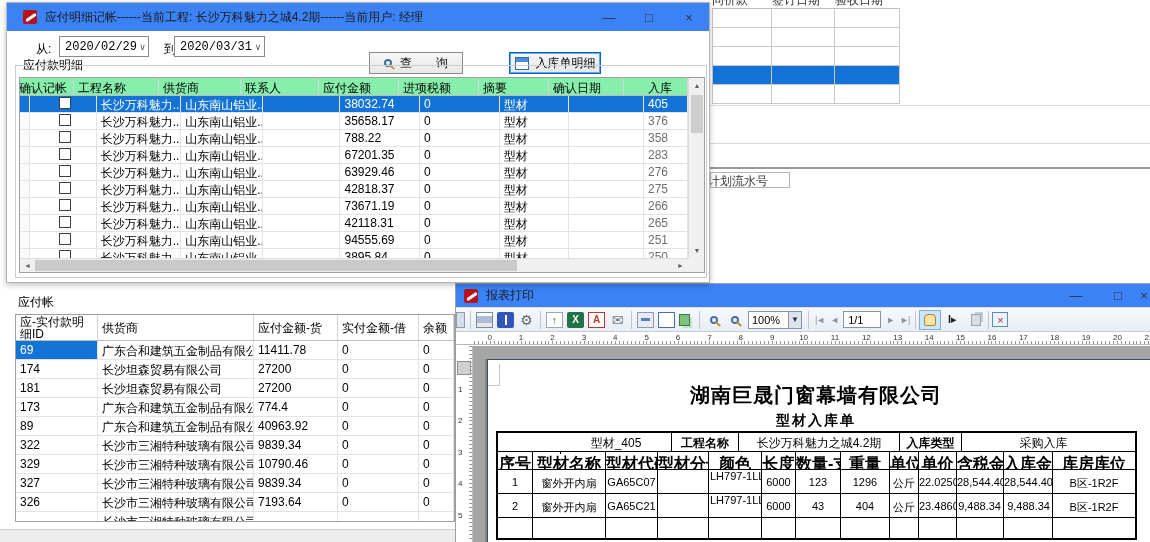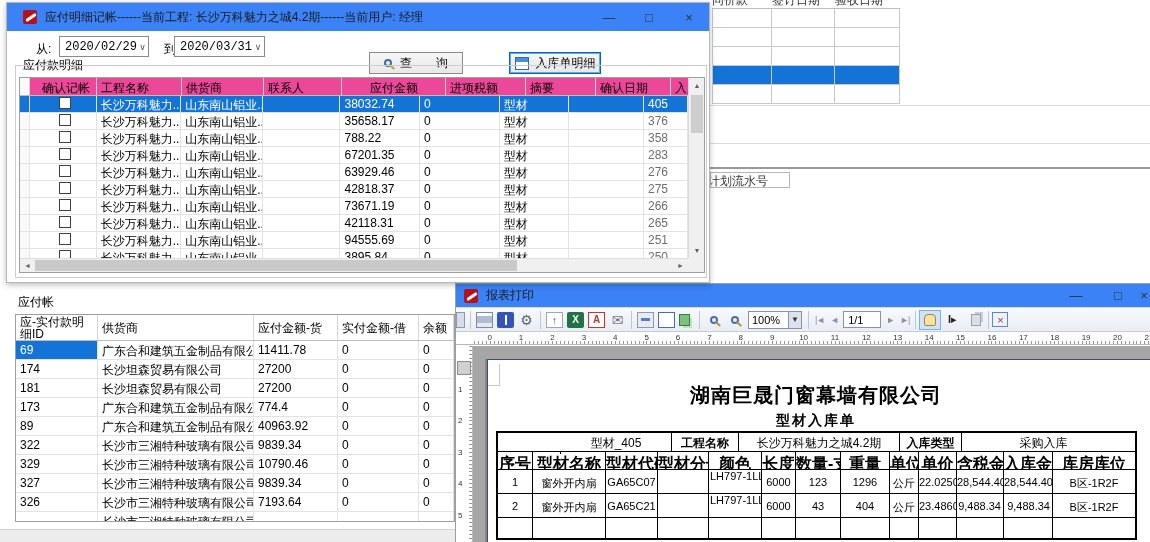--- a/index.html
+++ b/index.html
@@ -58,33 +58,33 @@
     right:-5px; bottom:-3px; transform:rotate(40deg); }
   .inb-icon { display:inline-block; width:14px; height:13px; border:1px solid #2c6cb5; background:#fff;
     margin-right:7px; position:relative; }
   .inb-icon::before { content:""; position:absolute; left:0; top:0; right:0; height:4px; background:#4a90d9; }
   .groupbox { position:absolute; left:8px; top:62px; width:692px; height:213px;
     border:1px solid #cccccc; }
   .grouplabel { position:absolute; left:12px; top:54px; background:#fff; padding:0 4px; font-size:12px; }
 
   .grid { position:absolute; left:12px; top:74px; width:686px; height:196px; border:1px solid #9f9f9f; background:#fff; }
   .grid-inner { position:absolute; left:0; top:0; right:16px; bottom:14px; overflow:hidden; }
-  .ghead { display:flex; height:18px; border-bottom:1px solid #bdbdbd; background:#ec4899; }
+  .ghead { display:flex; height:18px; border-bottom:1px solid #bdbdbd; background:#86efac;justify-content:flex-end; }
   .ghead .rowhead { width:10px; border-right:1px solid #d5d5d5; background:#fafafa; flex:none;}
   .gh-cells { display:flex; flex:1; }
   .gh-cells .th { border-right:1px solid #d5d5d5; padding:2px 0 0 4px; font-size:12px; white-space:nowrap; overflow:hidden; }
   .gh-cells .th:nth-child(1){ width:67px; padding-left:12px; }
   .gh-cells .th:nth-child(2){ width:85px; }
   .gh-cells .th:nth-child(3){ width:82px; }
   .gh-cells .th:nth-child(4){ width:78px; }
-  .gh-cells .th:nth-child(5){ width:80px;margin-left:24px; }
+  .gh-cells .th:nth-child(5){ width:80px; }
   .gh-cells .th:nth-child(6){ width:80px; }
   .gh-cells .th:nth-child(7){ width:70px; }
   .gh-cells .th:nth-child(8){ width:75px; }
-  .gh-cells .th:nth-child(9){ width:44px; flex:none; }
+  .gh-cells .th:nth-child(9){ width:44px; flex:none;margin-left:20px; }
   .grows { overflow:hidden; height:164px; }
   .tr1 { display:flex; height:17px; border-bottom:1px solid #e3e3e3; background:#fff; }
   .tr1 .td { border-right:1px solid #e3e3e3; padding:1px 0 0 4px; font-size:12px;
     white-space:nowrap; overflow:hidden; }
   .tr1 .rowhead { width:10px; background:#fafafa; flex:none; padding:0; }
   .tr1 .c-check { width:67px; text-align:center; padding-top:1px; }
   .tr1 .c-check .checkbox { width:12px; height:12px; }
   .tr1 .c-proj { width:85px; }
   .tr1 .c-sup { width:82px; }
   .tr1 .c-con { width:78px; }

